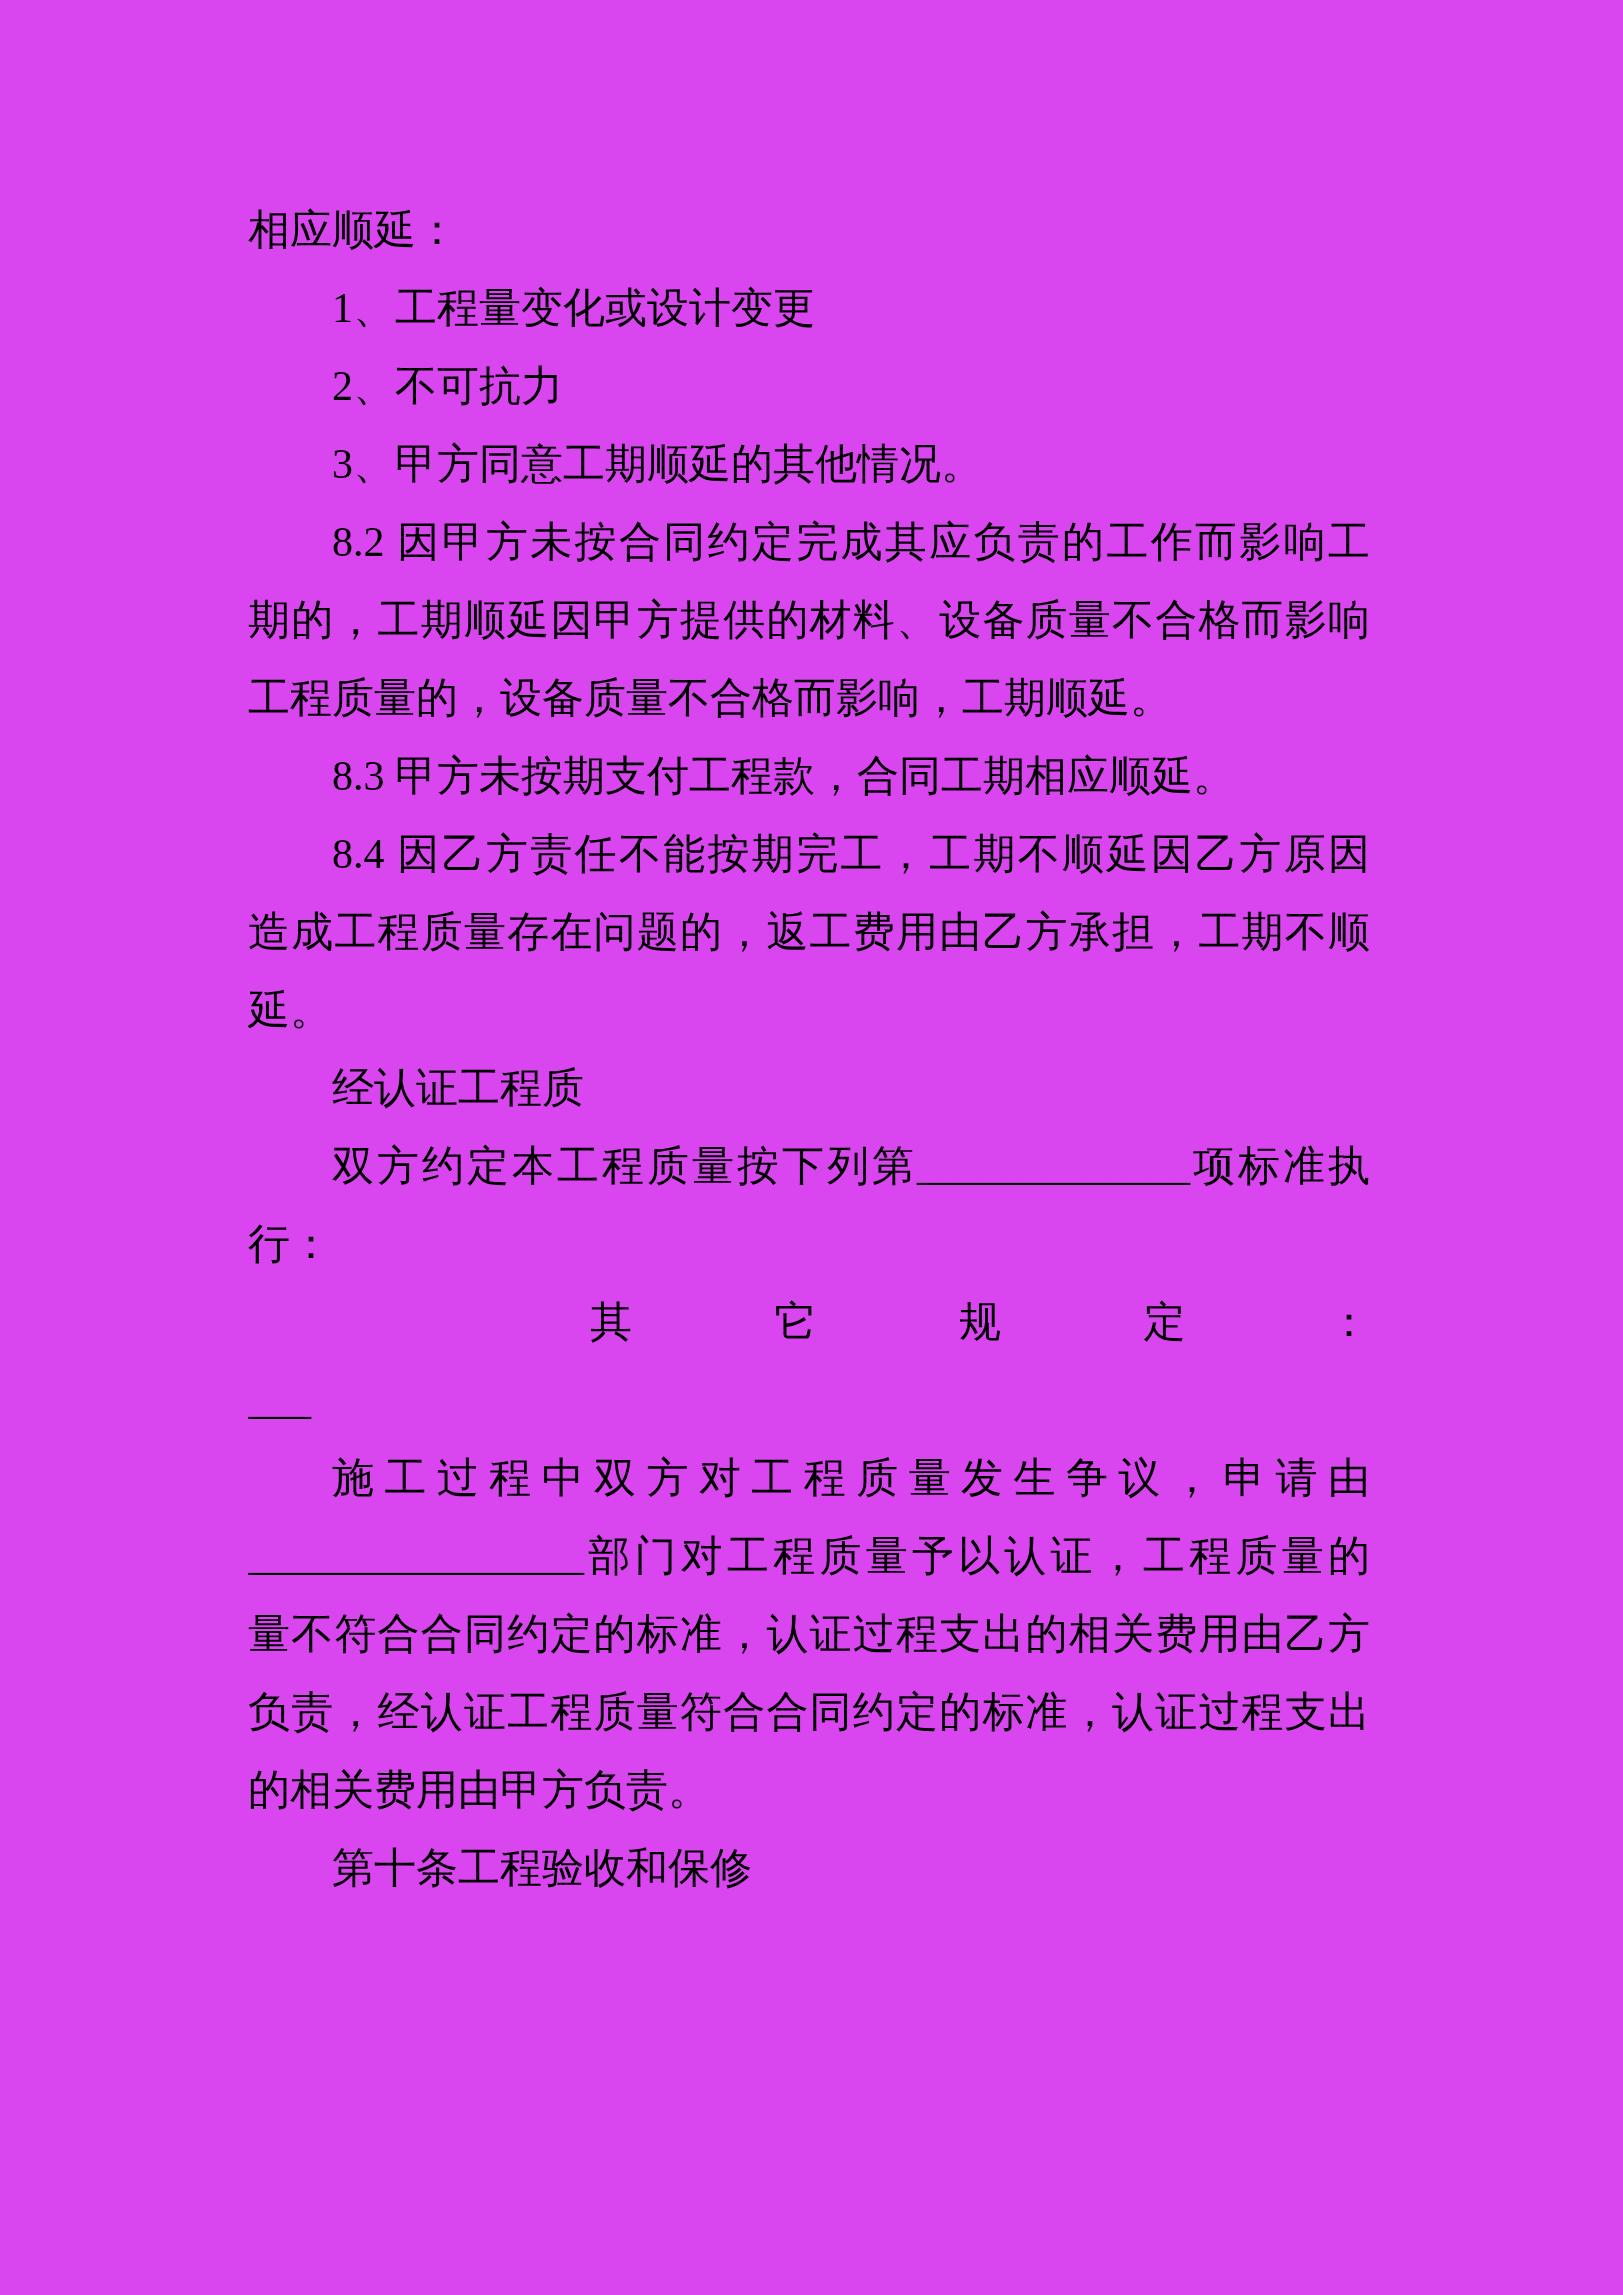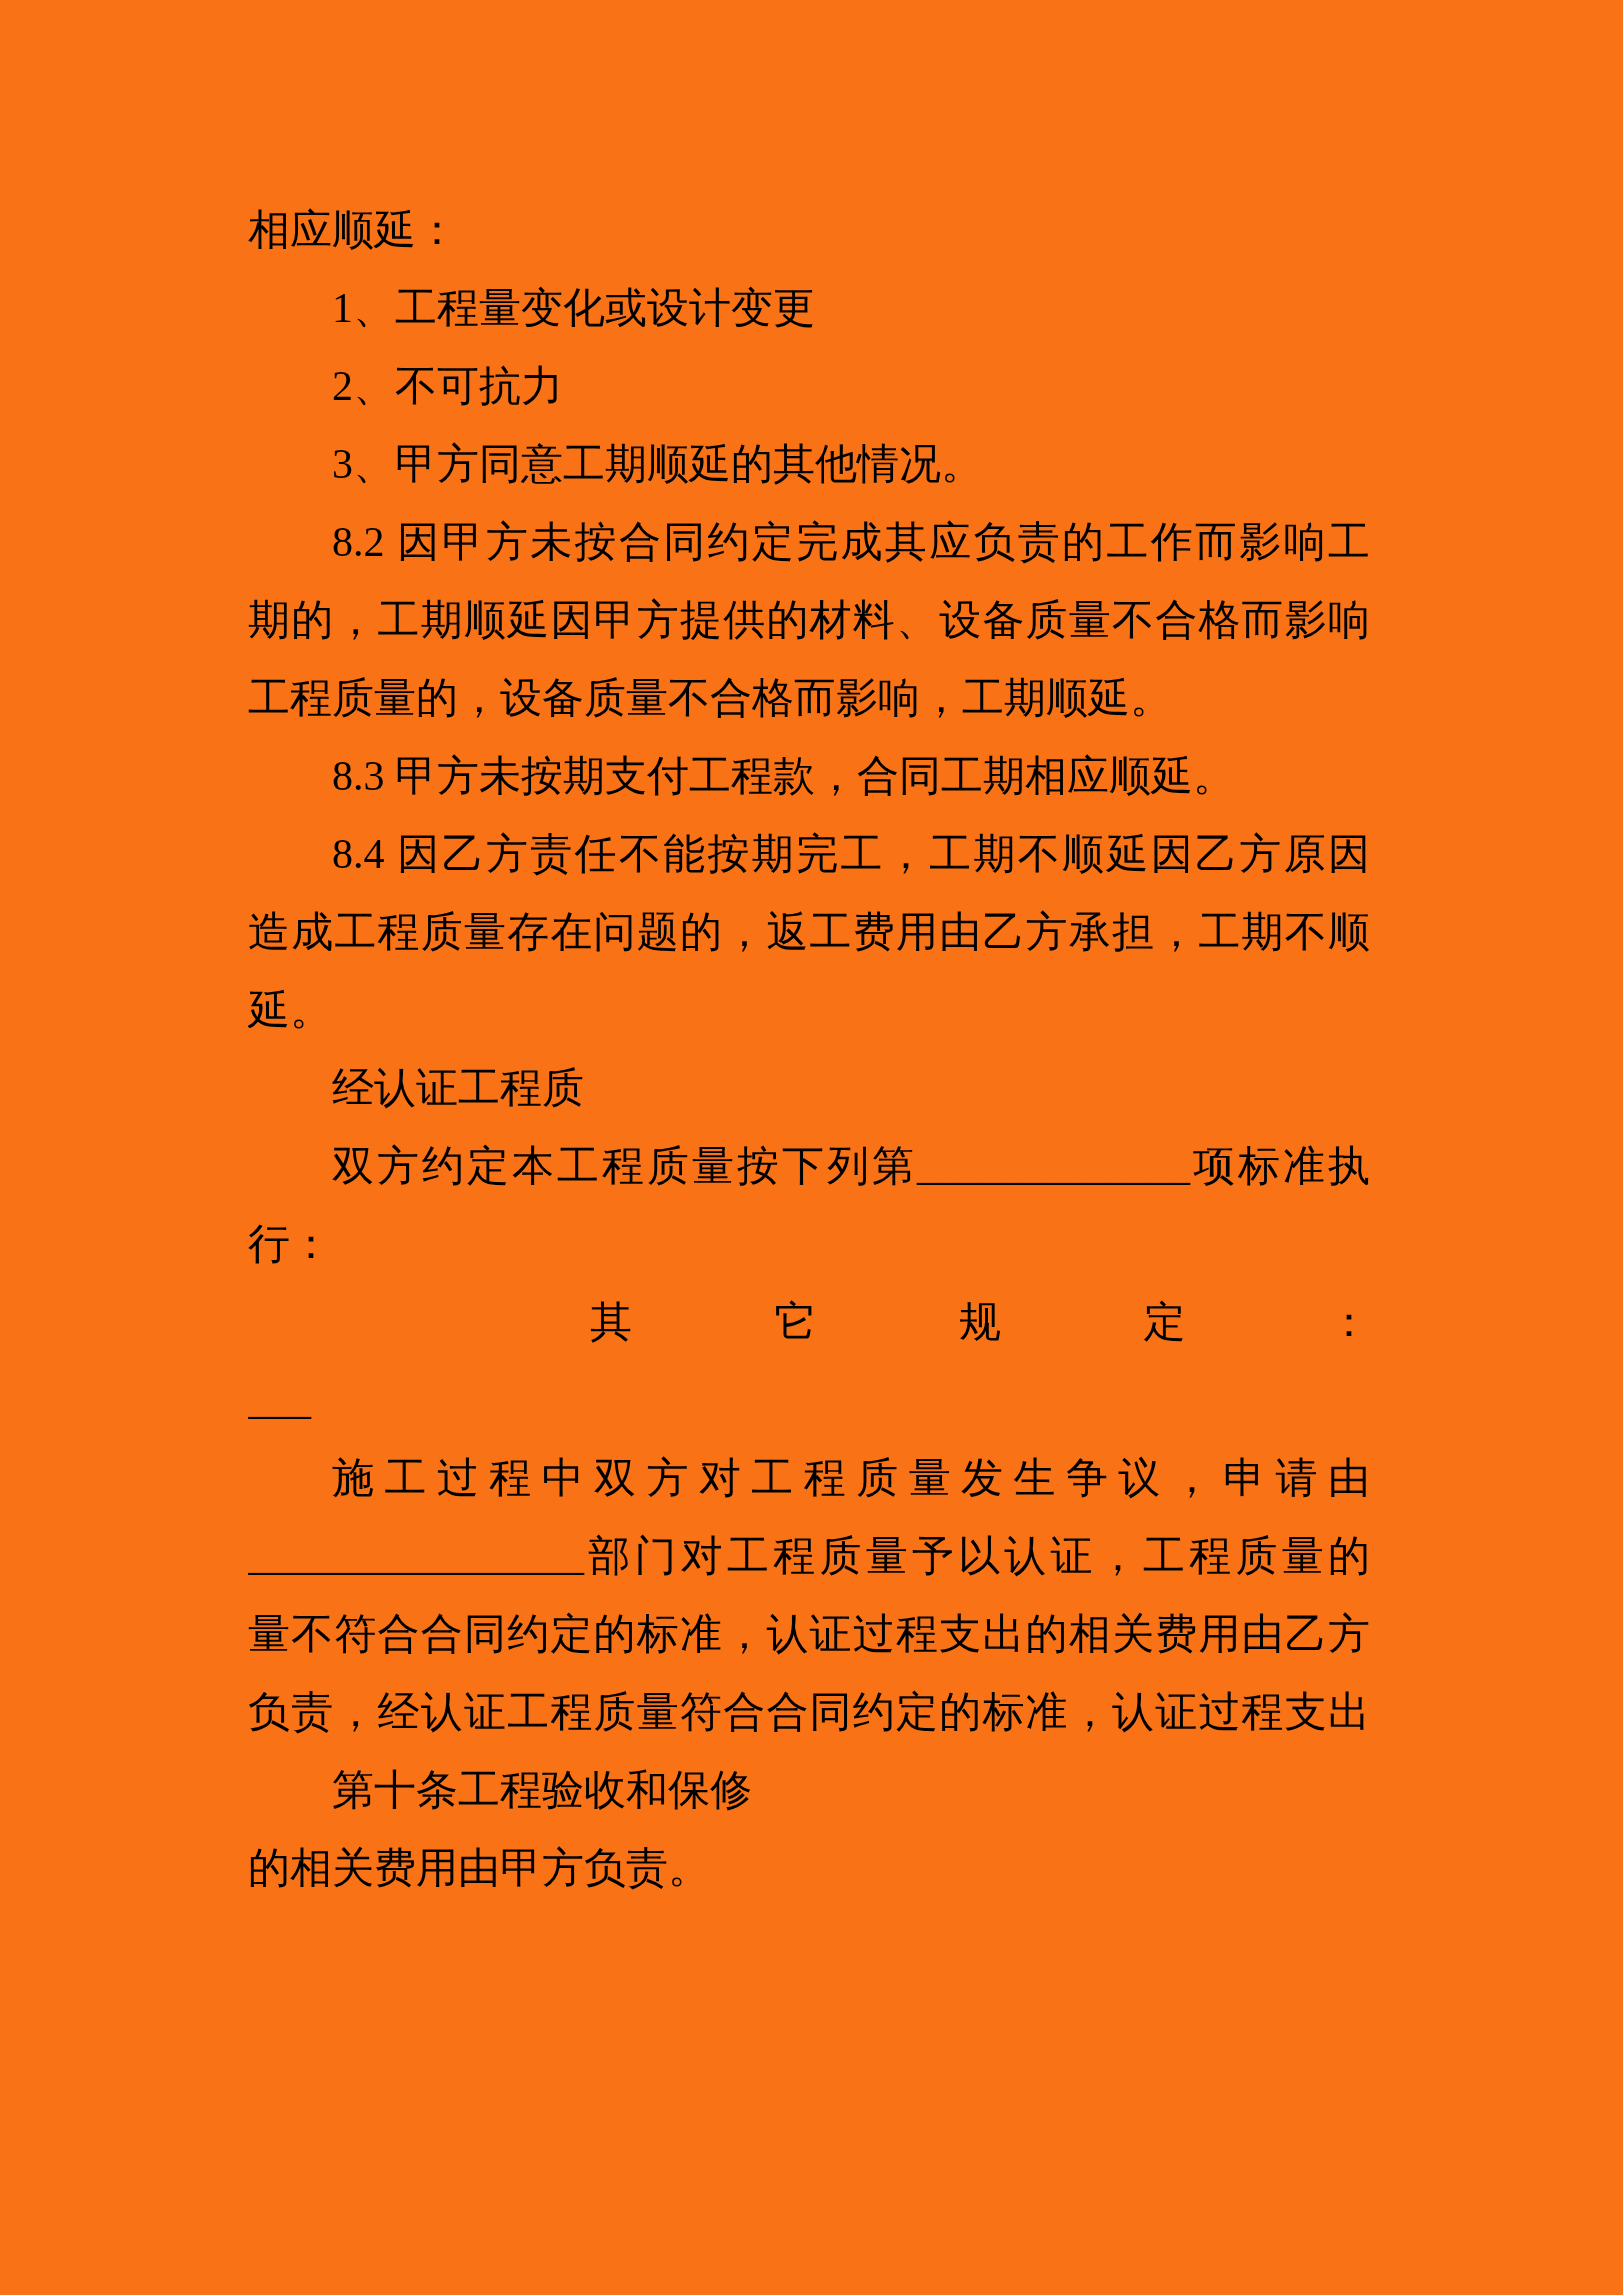--- a/index.html
+++ b/index.html
@@ -4,21 +4,21 @@
 <style>
   html, body {
     margin: 0;
     padding: 0;
     background: #ffffff;
   }
   .page {
     position: relative;
     width: 1623px;
     height: 2295px;
-    background: #f97316;
+    background: #d946ef;
     overflow: hidden;
     font-family: "Liberation Serif", "DejaVu Serif", serif;
     color: #000000;
   }
   .text-block {
     position: absolute;
     left: 248px;
     top: 191px;
     width: 1122px;
     font-size: 42px;
@@ -63,17 +63,17 @@
       <div class="line">延。</div>
       <div class="line indent">经认证工程质</div>
       <div class="line indent justify">双方约定本工程质量按下列第_____________项标准执</div>
       <div class="line">行：</div>
       <div class="line spread">其它规定：</div>
       <div class="line">___</div>
       <div class="line indent justify">施工过程中双方对工程质量发生争议，申请由</div>
       <div class="line justify">________________部门对工程质量予以认证，工程质量的</div>
       <div class="line justify">量不符合合同约定的标准，认证过程支出的相关费用由乙方</div>
       <div class="line justify">负责，经认证工程质量符合合同约定的标准，认证过程支出</div>
+      <div class="line">的相关费用由甲方负责。</div>
       <div class="line indent">第十条工程验收和保修</div>
-      <div class="line">的相关费用由甲方负责。</div>
     </div>
 </div>
 
 
 </body></html>

